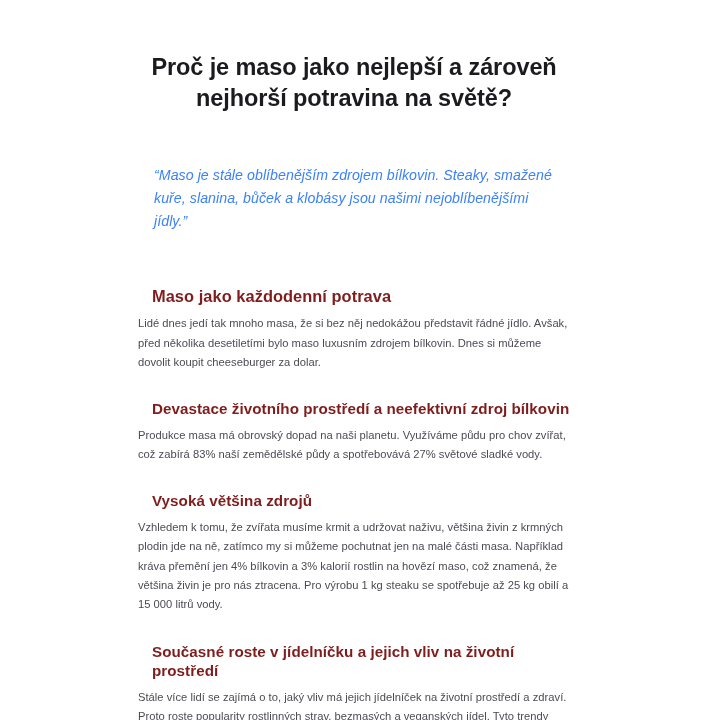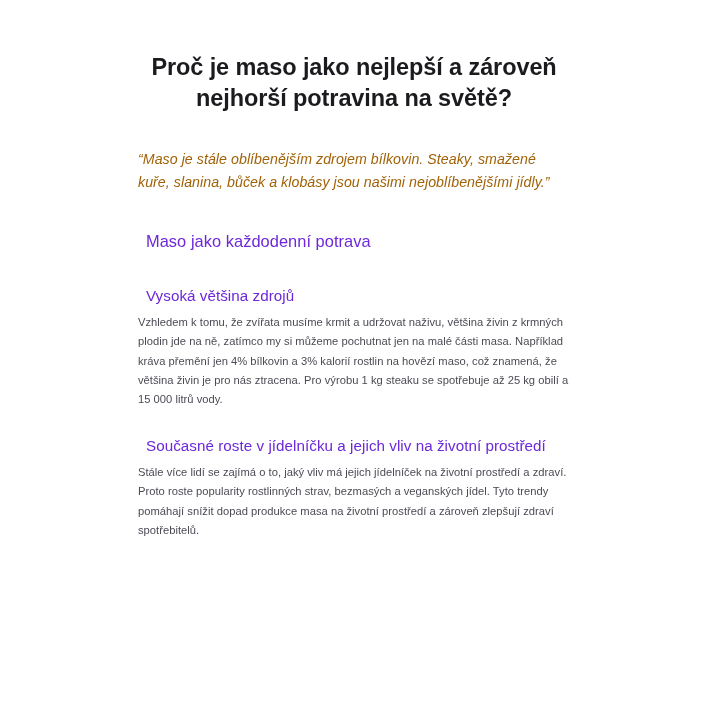--- a/index.html
+++ b/index.html
@@ -36,43 +36,43 @@
     padding-top: 52px;
     font-size: 23.5px;
     line-height: 1.32;
     font-weight: 700;
     color: #1b1b1f;
     text-align: center;
     letter-spacing: -0.1px;
   }
 
   .pull-quote {
-    margin: 0;
+    margin: 16px;
     padding-top: 34px;
     font-size: 14.2px;
     line-height: 1.62;
     font-style: italic;
     font-weight: 400;
-    color: #a16207;
+    color: #3b82f6;
     letter-spacing: 0.05px;
   }
 
   .section {
     padding-top: 27px;
   }
   .section.first {
     padding-top: 37px;
   }
 
   .section-heading {
-    margin: 0 0 7px 8px;
+    margin: 0 0 7px 14px;
     font-size: 15.2px;
     line-height: 1.3;
-    font-weight: 400;
-    color: #6d28d9;
+    font-weight: 700;
+    color: #7f1d1d;
     letter-spacing: 0.05px;
   }
   .section.first .section-heading {
     font-size: 16.4px;
   }
 
   .section-body {
     margin: 0;
     font-size: 11.2px;
     line-height: 1.72;
@@ -86,22 +86,27 @@
 
 <div class="page">
   <div class="content">
 
     <h1 class="doc-title">Proč je maso jako nejlepší a zároveň nejhorší potravina na světě?</h1>
 
     <p class="pull-quote">“Maso je stále oblíbenějším zdrojem bílkovin. Steaky, smažené kuře, slanina, bůček a klobásy jsou našimi nejoblíbenějšími jídly.”</p>
 
     <section class="section first">
       <h2 class="section-heading">Maso jako každodenní potrava</h2>
+      <p class="section-body">Lidé dnes jedí tak mnoho masa, že si bez něj nedokážou představit řádné jídlo. Avšak, před několika desetiletími bylo maso luxusním zdrojem bílkovin. Dnes si můžeme dovolit koupit cheeseburger za dolar.</p>
     </section>
 
+    <section class="section">
+      <h2 class="section-heading">Devastace životního prostředí a neefektivní zdroj bílkovin</h2>
+      <p class="section-body">Produkce masa má obrovský dopad na naši planetu. Využíváme půdu pro chov zvířat, což zabírá 83% naší zemědělské půdy a spotřebovává 27% světové sladké vody.</p>
+    </section>
 
     <section class="section">
       <h2 class="section-heading">Vysoká většina zdrojů</h2>
       <p class="section-body">Vzhledem k tomu, že zvířata musíme krmit a udržovat naživu, většina živin z krmných plodin jde na ně, zatímco my si můžeme pochutnat jen na malé části masa. Například kráva přemění jen 4% bílkovin a 3% kalorií rostlin na hovězí maso, což znamená, že většina živin je pro nás ztracena. Pro výrobu 1 kg steaku se spotřebuje až 25 kg obilí a 15 000 litrů vody.</p>
     </section>
 
     <section class="section">
       <h2 class="section-heading">Současné roste v jídelníčku a jejich vliv na životní prostředí</h2>
       <p class="section-body">Stále více lidí se zajímá o to, jaký vliv má jejich jídelníček na životní prostředí a zdraví. Proto roste popularity rostlinných strav, bezmasých a veganských jídel. Tyto trendy pomáhají snížit dopad produkce masa na životní prostředí a zároveň zlepšují zdraví spotřebitelů.</p>
     </section>

